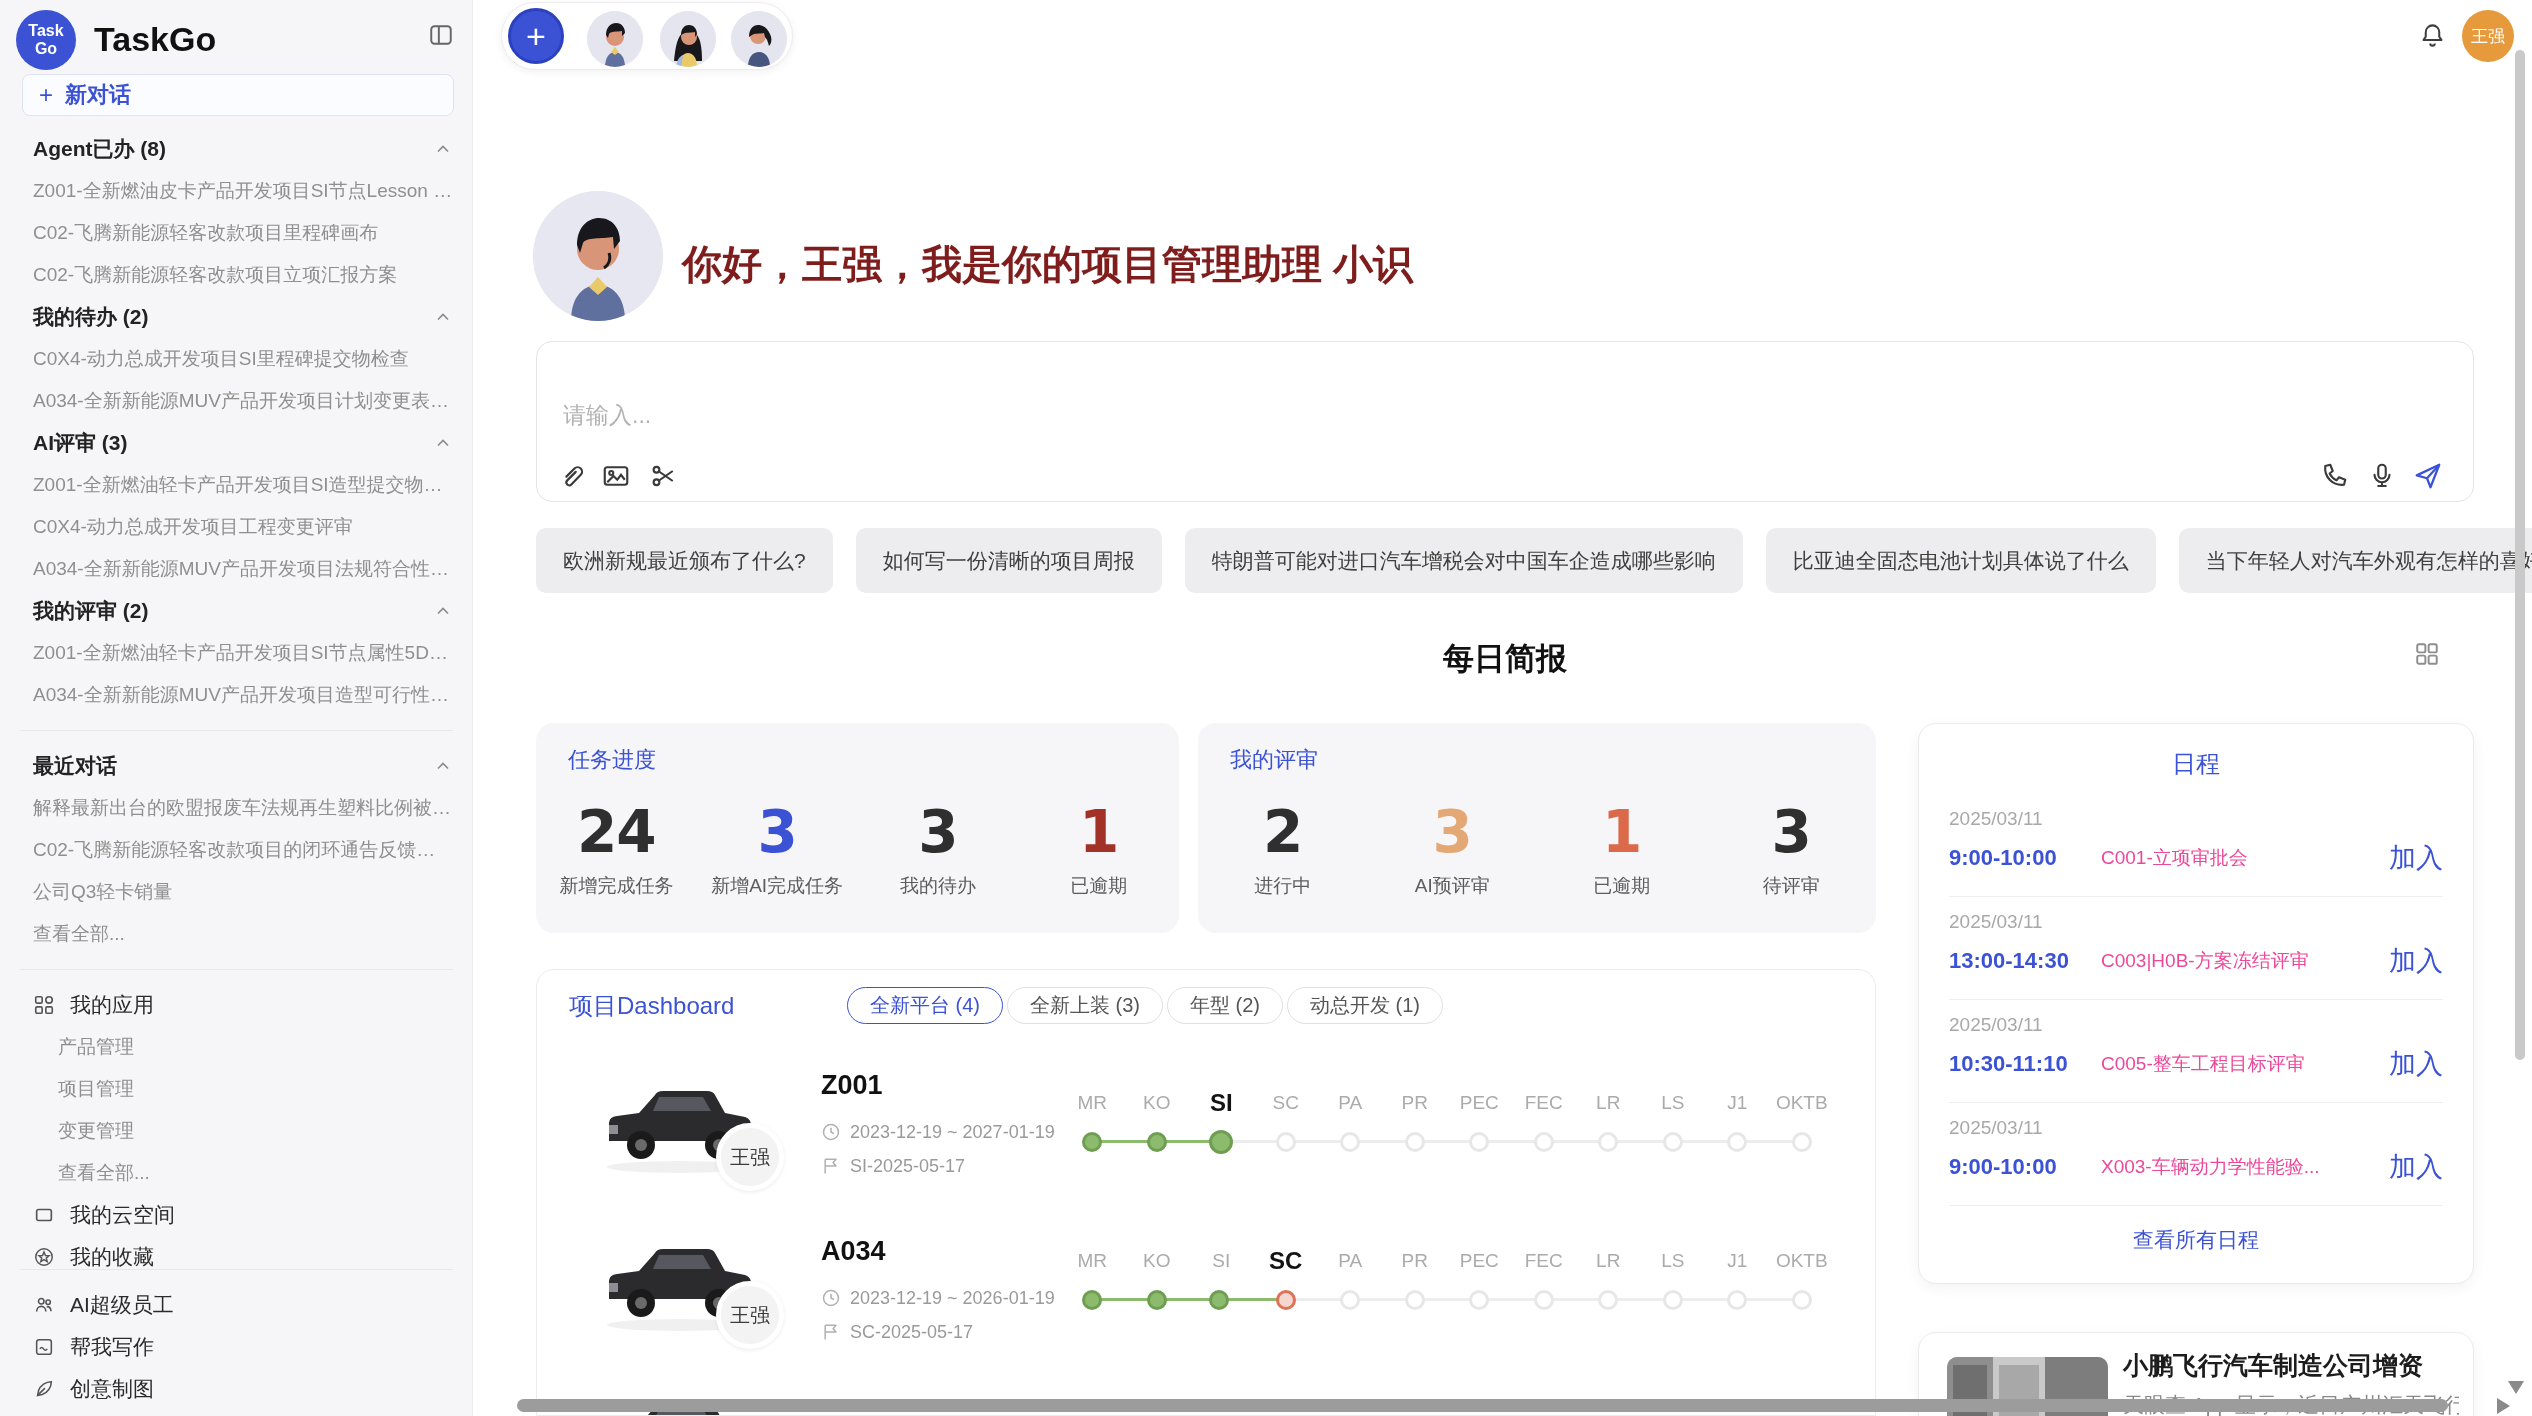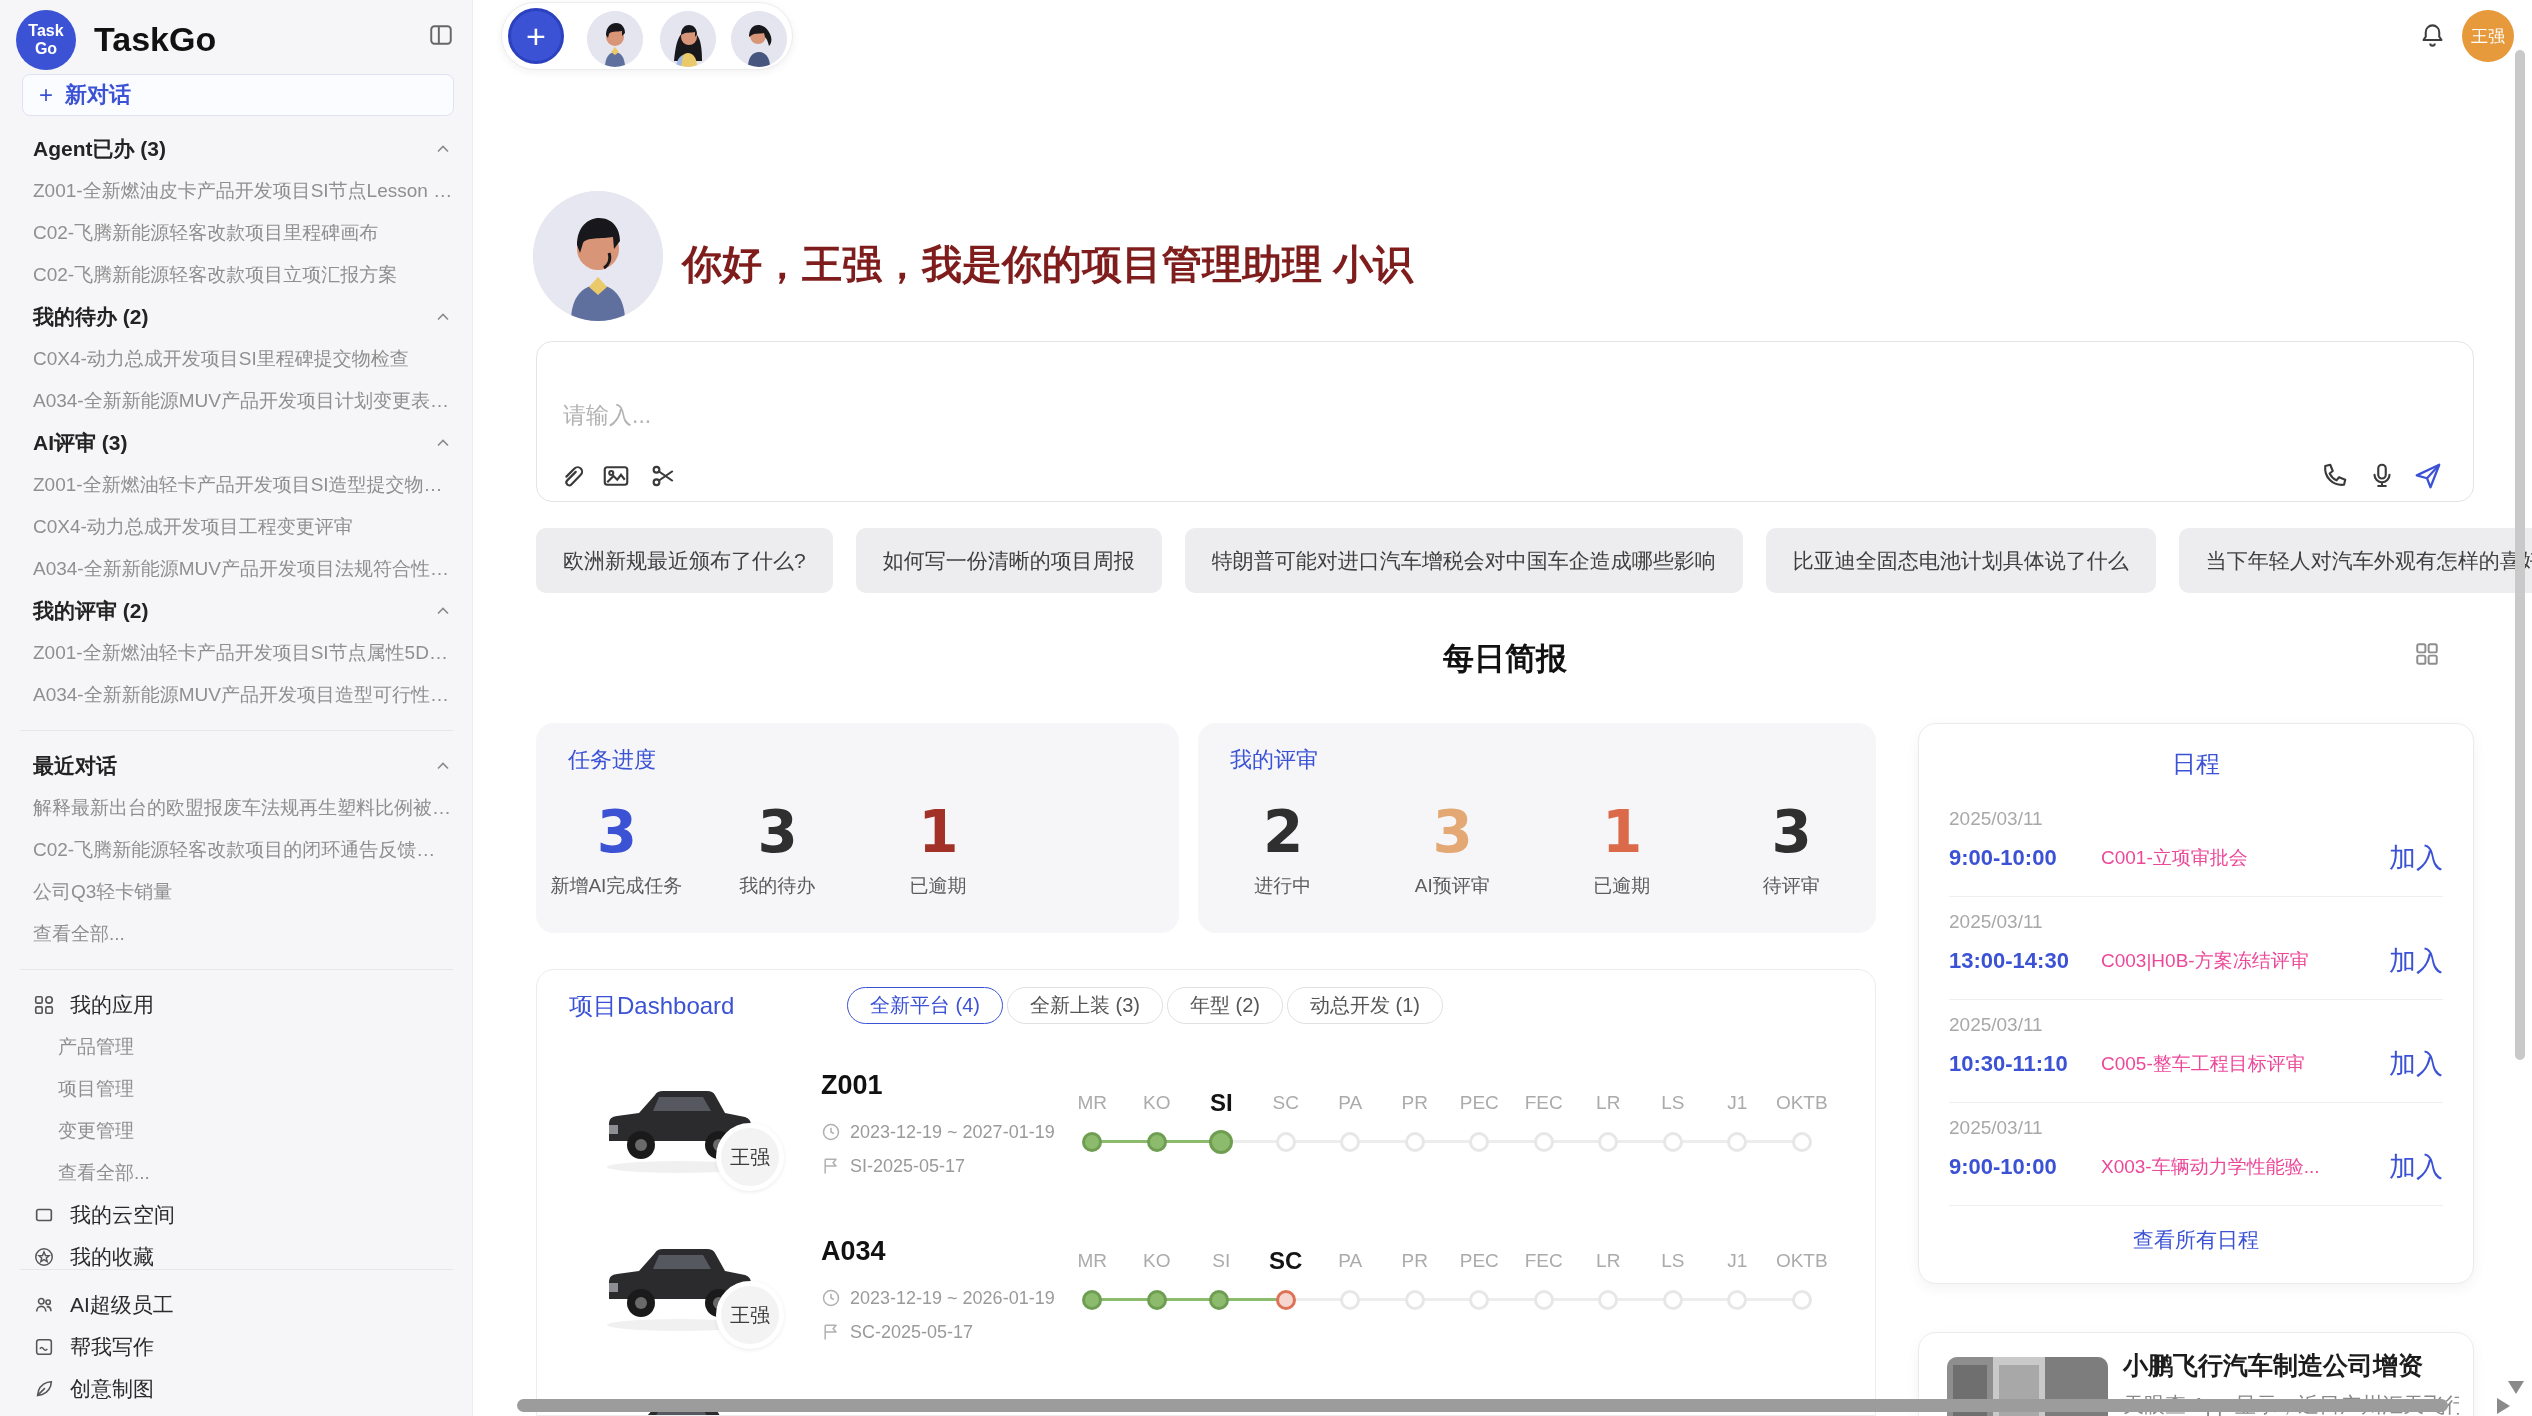--- a/index.html
+++ b/index.html
@@ -151,21 +151,21 @@
         <line x1="10" y1="4" x2="10" y2="20"></line>
       </svg>
   </div>
   <div id="new-chat">
     <span class="plus">+</span>
     <span>新对话</span>
   </div>
 
   <div id="side-flow">
     <div class="srow head">
-      <span>Agent已办 (3)</span>
+      <span>Agent已办 (8)</span>
       <span class="chev">
           <svg viewBox="0 0 24 24" width="20" height="20" fill="none" stroke="currentColor" stroke-width="2">
             <polyline points="6,15 12,9 18,15"></polyline>
           </svg>
         </span>
     </div>
     <div class="srow item">
         <span>Z001-全新燃油皮卡产品开发项目SI节点Lesson Learn报告</span>
       </div>
     <div class="srow item">
@@ -431,20 +431,24 @@
       <rect x="3" y="3" width="7.5" height="7.5" rx="1.5"></rect>
       <rect x="13.5" y="3" width="7.5" height="7.5" rx="1.5"></rect>
       <rect x="3" y="13.5" width="7.5" height="7.5" rx="1.5"></rect>
       <rect x="13.5" y="13.5" width="7.5" height="7.5" rx="1.5"></rect>
     </svg>
 </div>
 
 <div class="statcard" style="left:536px; width:643px;">
   <div class="ct">任务进度</div>
   <div class="statgrid">
+    <div class="stat">
+        <div class="num">24</div>
+        <div class="lbl">新增完成任务</div>
+      </div>
     <div class="stat">
         <div class="num blue">3</div>
         <div class="lbl">新增AI完成任务</div>
       </div>
     <div class="stat">
         <div class="num">3</div>
         <div class="lbl">我的待办</div>
       </div>
     <div class="stat">
         <div class="num red">1</div>

